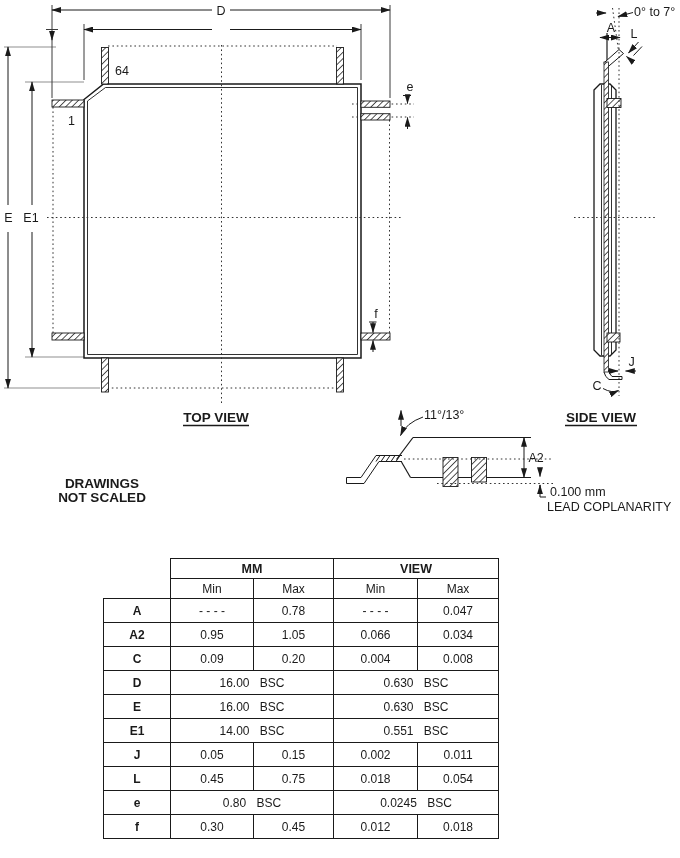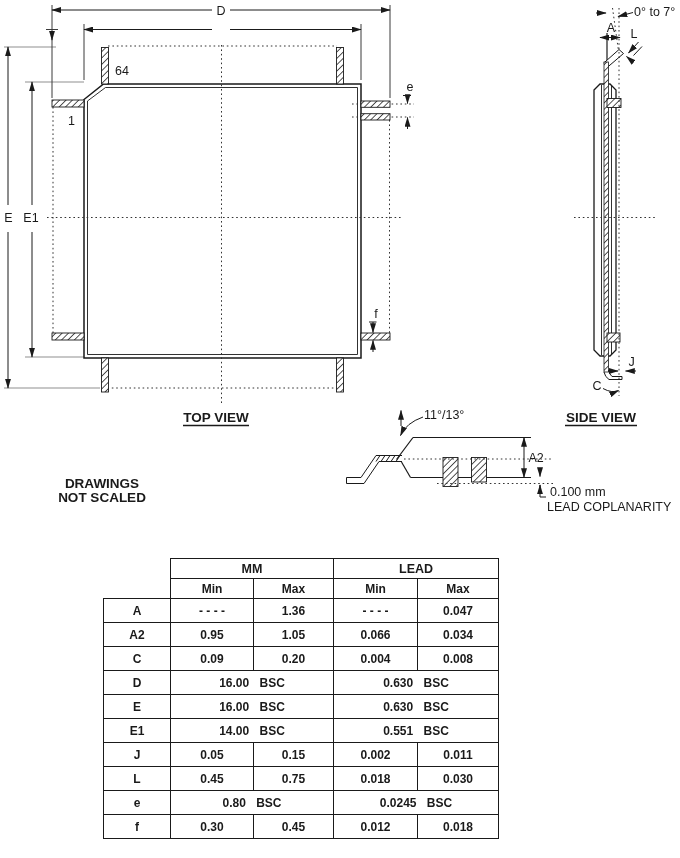--- a/index.html
+++ b/index.html
@@ -7,21 +7,21 @@
         font-family:"Liberation Sans",sans-serif;color:#1a1a1a;}
   svg{position:absolute;left:0;top:0;}
   svg text{font-family:"Liberation Sans",sans-serif;fill:#1a1a1a;}
   .lbl{font-size:12.5px;}
   .view-title{font-size:13.5px;font-weight:bold;}
   .note-title{font-size:13.5px;font-weight:bold;}
   
   #dim-table{position:absolute;left:103px;top:558px;border-collapse:collapse;
              table-layout:fixed;width:395px;font-size:12px;}
   #dim-table th,#dim-table td{border:1px solid #1a1a1a;text-align:center;vertical-align:middle;
-             padding:0;height:23px;font-weight:bold;}
+             padding:0;height:23px;font-weight:normal;}
   #dim-table thead th{height:19px;margin-top:32px;}
   #dim-table th.group{font-weight:bold;font-size:12.5px;}
   #dim-table td.sym{font-weight:bold;}
   #dim-table .blank{border:none;background:#fff;}
   #dim-table td.bsc{word-spacing:7px;text-align:center;}
 </style>
 </head>
 <body>
 
 <div id="page">
@@ -234,35 +234,35 @@
     <col style="width:67px">
         <col style="width:83px">
         <col style="width:80px">
     <col style="width:84px">
         <col style="width:81px">
   </colgroup>
   <thead>
     <tr>
       <th class="blank"></th>
       <th class="group" colspan="2">MM</th>
-      <th class="group" colspan="2">LEAD</th>
+      <th class="group" colspan="2">VIEW</th>
     </tr>
     <tr>
       <th class="blank"></th>
       <th>Min</th>
       <th>Max</th>
       <th>Min</th>
       <th>Max</th>
     </tr>
   </thead>
   <tbody>
     <tr>
       <td class="sym">A</td>
       <td>- - - -</td>
-      <td>1.36</td>
+      <td>0.78</td>
       <td>- - - -</td>
       <td>0.047</td>
     </tr>
     <tr>
       <td class="sym">A2</td>
       <td>0.95</td>
       <td>1.05</td>
       <td>0.066</td>
       <td>0.034</td>
     </tr>
@@ -293,21 +293,21 @@
       <td>0.05</td>
       <td>0.15</td>
       <td>0.002</td>
       <td>0.011</td>
     </tr>
     <tr>
       <td class="sym">L</td>
       <td>0.45</td>
       <td>0.75</td>
       <td>0.018</td>
-      <td>0.030</td>
+      <td>0.054</td>
     </tr>
     <tr>
       <td class="sym">e</td>
       <td class="bsc" colspan="2">0.80 BSC</td>
       <td class="bsc" colspan="2">0.0245 BSC</td>
     </tr>
     <tr>
       <td class="sym">f</td>
       <td>0.30</td>
       <td>0.45</td>

